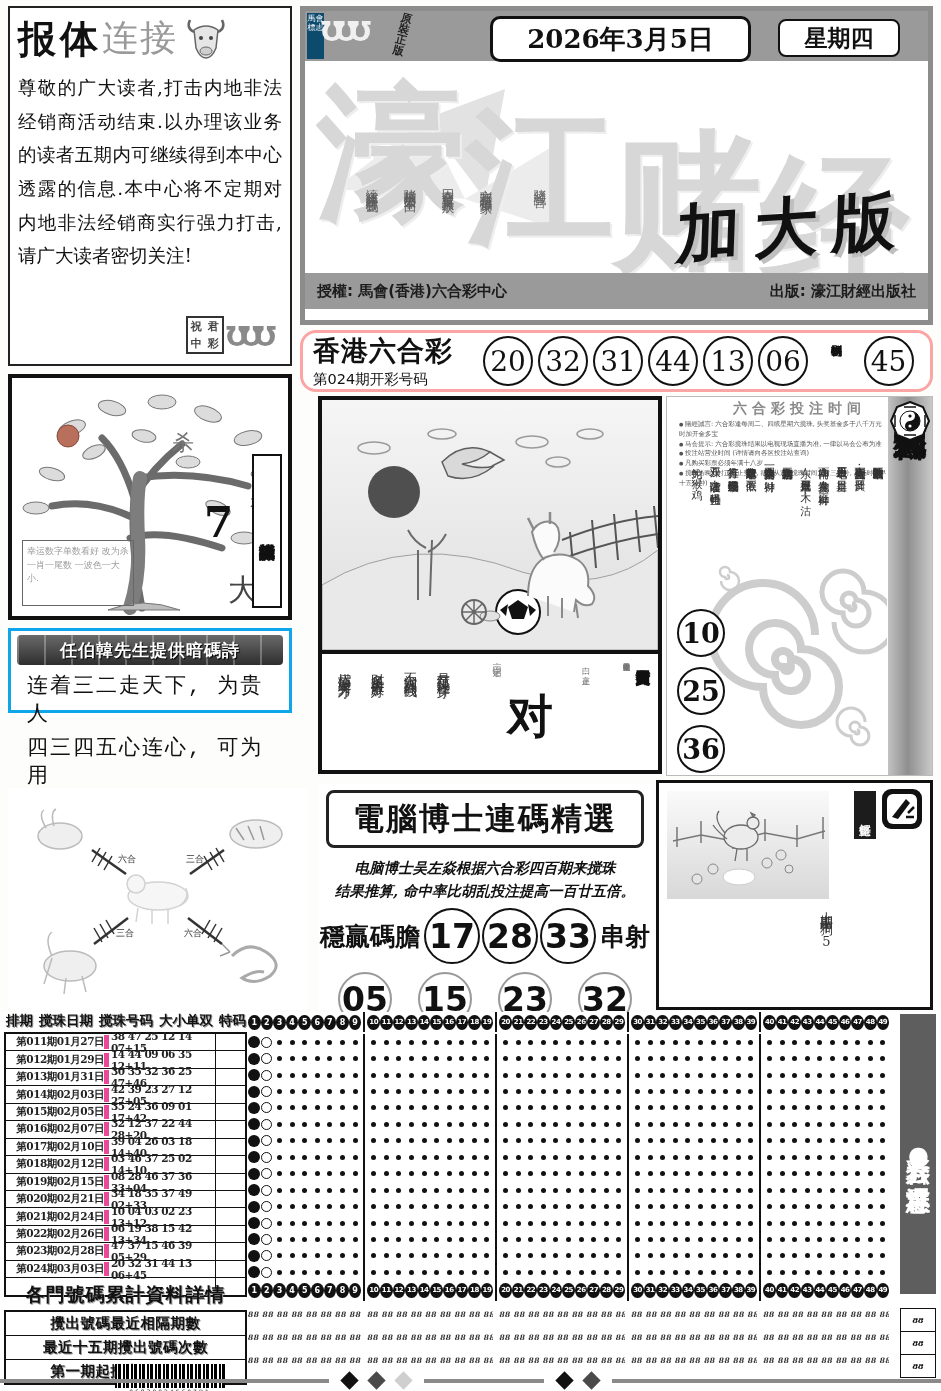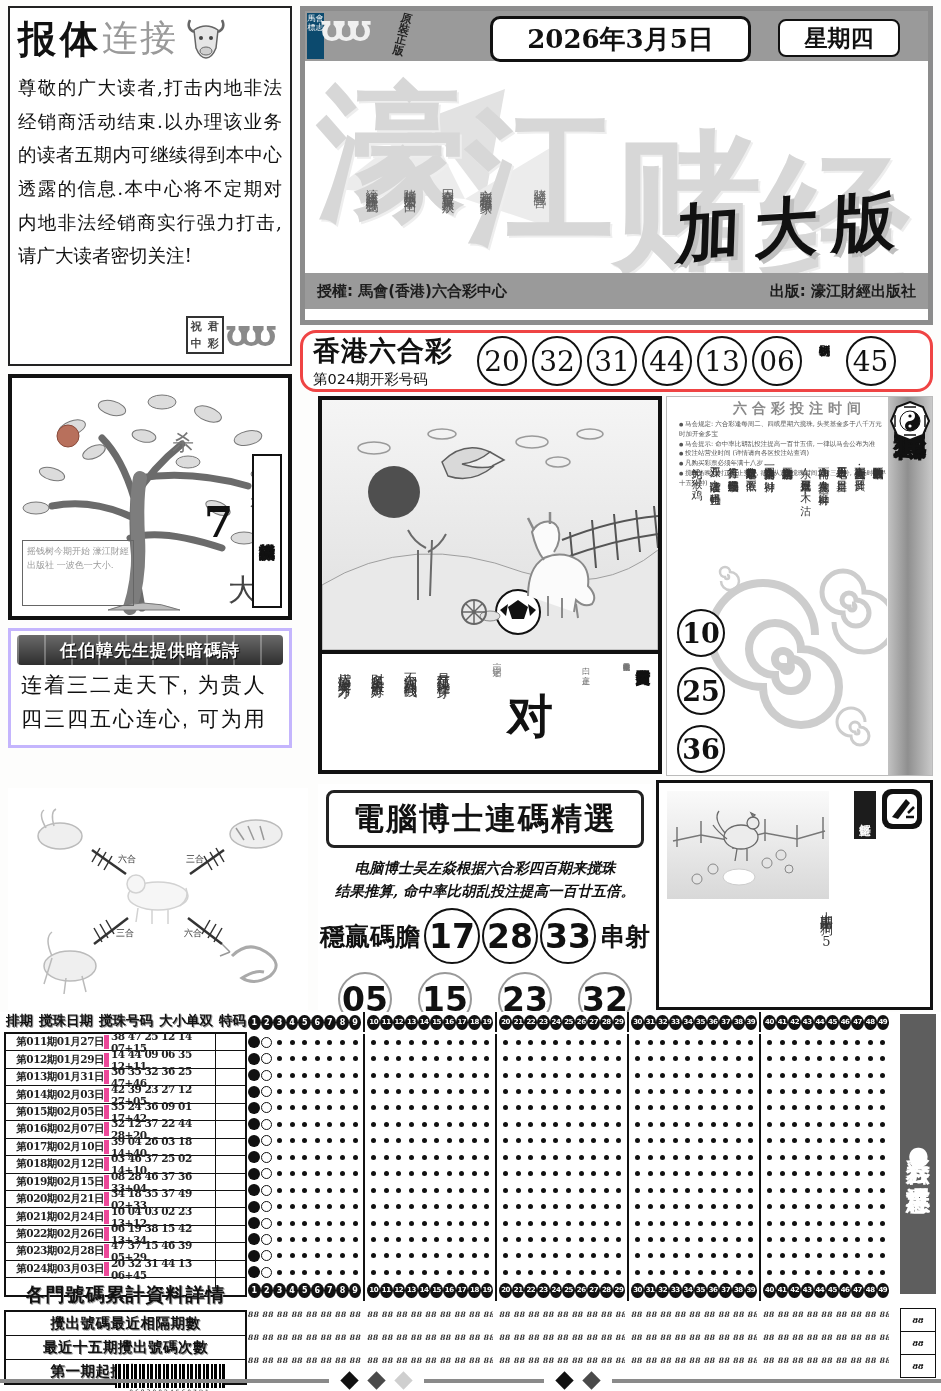--- a/index.html
+++ b/index.html
@@ -34,47 +34,47 @@
   #mh-title span{display:inline-block;}
   #mh-slogans{position:absolute;left:58px;top:118px;display:flex;gap:21px;height:92px;}
   .slogan{writing-mode:vertical-rl;text-orientation:upright;font-size:12.5px;color:#5d5d5d;letter-spacing:2px;font-family:"DejaVu Serif","Liberation Serif",serif;}
   .slogan.last{margin-left:16px;color:#6a6a6a;}
   #mh-edition{position:absolute;right:18px;bottom:2px;font-size:64px;font-weight:900;letter-spacing:14px;transform:rotate(-4deg) skewX(-6deg);
               font-family:"DejaVu Serif","Liberation Serif",serif;text-shadow:4px 4px 0 #bfbfbf;}
   #mh-bottom{height:36px;background:#9a9a9a;display:flex;align-items:center;justify-content:space-between;padding:0 12px;
              font-size:15px;font-weight:bold;color:#1c1c1c;}
 
   
-  #lotto{left:300px;top:330px;width:633px;height:62px;border:3px solid #ef4444;border-radius:16px;background:#fff;
-         display:flex;align-items:center;padding:0 10px;box-sizing:border-box;gap:14px;}
+  #lotto{left:300px;top:330px;width:633px;height:62px;border:3px solid #fca5a5;border-radius:16px;background:#fff;
+         display:flex;align-items:center;padding:0 10px;box-sizing:border-box;gap:20px;}
   #lotto .names{width:150px;}
   #lotto .lname{font-size:27px;font-weight:900;letter-spacing:1px;}
   #lotto .lissue{font-size:14.5px;margin-top:1px;}
   .ball{width:46px;height:46px;border:2px solid #111;border-radius:50%;display:flex;align-items:center;justify-content:center;
         font-size:28px;font-family:"DejaVu Serif","Liberation Serif",serif;background:#fff;flex:0 0 auto;}
   #lotto .speclabel{writing-mode:vertical-rl;text-orientation:upright;font-size:11px;font-weight:bold;height:50px;line-height:1.05;margin:0 2px;}
 
   
   #treebox{left:8px;top:374px;width:284px;height:246px;border:4px solid #111;background:#fff;box-sizing:border-box;}
   #treebox .kill1{position:absolute;left:160px;top:50px;font-size:22px;color:#777;}
   #treebox .kill2{position:absolute;left:238px;top:106px;font-size:22px;color:#555;}
   #treebox .big7{position:absolute;left:192px;top:120px;font-size:42px;font-weight:bold;font-family:"DejaVu Serif","Liberation Serif",serif;}
   #treebox .bigda{position:absolute;left:216px;top:192px;font-size:30px;color:#444;}
   #treebox .note{position:absolute;left:10px;bottom:10px;width:112px;height:66px;border:1px solid #666;padding:4px;font-size:9px;color:#9a9a9a;line-height:1.5;box-sizing:border-box;}
   #treebox .sidelabel{position:absolute;right:6px;bottom:8px;width:26px;height:150px;border:2px solid #111;background:#fff;
       writing-mode:vertical-rl;text-orientation:upright;font-size:16px;font-weight:900;text-align:center;line-height:26px;
       font-family:"DejaVu Serif","Liberation Serif",serif;}
 
   
-  #poembox{left:8px;top:628px;width:284px;height:120px;border:3px solid #c4b5fd;background:#fff;box-sizing:border-box;}
+  #poembox{left:8px;top:628px;width:284px;height:85px;border:3px solid #0ea5e9;background:#fff;box-sizing:border-box;}
   #poembox .hdr{margin:4px 6px;height:30px;border-radius:4px;background:linear-gradient(#6a6a6a,#2e2e2e);
       background-image:repeating-linear-gradient(90deg,rgba(255,255,255,.28) 0 2px,rgba(0,0,0,0) 2px 27px),linear-gradient(#6a6a6a,#2e2e2e);
       color:#fff;font-size:17px;font-weight:bold;display:flex;align-items:center;justify-content:center;letter-spacing:1px;
       text-shadow:1px 1px 1px #000;}
-  #poembox .pl{font-size:21px;letter-spacing:2px;margin:6px 10px;font-family:Liberation Sans, sans-serif;}
+  #poembox .pl{font-size:21px;letter-spacing:2px;margin:6px 16px;font-family:Liberation Mono, monospace;}
 
   
   #scenebox{left:318px;top:396px;width:344px;height:378px;border:4px solid #111;background:#fff;box-sizing:border-box;}
   #scenepic{width:336px;height:250px;display:block;}
   #scenetext{position:relative;height:118px;border-top:4px solid #111;}
   #verse{position:absolute;left:14px;top:8px;display:flex;flex-direction:row-reverse;gap:15px;}
   .vcol{writing-mode:vertical-rl;text-orientation:upright;font-size:13.5px;letter-spacing:2px;font-family:"DejaVu Serif","Liberation Serif",serif;color:#333;}
   #riddle{position:absolute;left:168px;top:6px;display:flex;}
   #riddle .rl{writing-mode:vertical-rl;text-orientation:upright;font-size:9px;color:#888;margin-right:4px;}
   #riddle .rc{font-size:46px;font-weight:bold;margin-top:26px;font-family:"DejaVu Serif","Liberation Serif",serif;}
@@ -268,21 +268,21 @@
           <ellipse cx="176" cy="84" rx="12" ry="6"></ellipse>
         <ellipse cx="132" cy="58" rx="12" ry="6" transform="rotate(10 132 58)"></ellipse>
       </g>
       <circle cx="56" cy="58" r="11" fill="#b8705c" stroke="#8a4a3a"></circle>
       <path d="M96 232 Q130 218 168 232 Z" fill="#bdbdbd" stroke="#777"></path>
     </svg>
     <div class="kill1">杀</div>
     <div class="kill2">杀</div>
     <div class="big7">7</div>
     <div class="bigda">大</div>
-    <div class="note">摇钱树今期开始 濠江財經出版社 一波色一大小.</div>
+    <div class="note">幸运数字单数看好 改为杀一肖一尾数 一波色一大小.</div>
     <div class="sidelabel">搖錢樹贏錢訣</div>
   </div>
 
   <div id="poembox" class="abs">
     <div class="hdr">任伯韓先生提供暗碼詩</div>
     <div class="pl">连着三二走天下, 为贵人</div>
     <div class="pl">四三四五心连心, 可为用</div>
   </div>
 
   <div id="scenebox" class="abs">
@@ -344,22 +344,22 @@
       <div id="goldtitle">
         <span class="gs">今期寻宝图中藏玄机</span>
         <span class="gt">圖文自有黄金屋</span>
       </div>
     </div>
   </div>
 
   <div id="panel" class="abs">
     <div class="phdr">六合彩投注时间</div>
     <ul id="pbullets">
-        <li>马会规定: 六合彩逢每周二、四或星期六搅珠, 头奖基金多于八千万元时加开金多宝</li>
-        <li>马会提示: 命中率比胡乱投注提高一百廿五倍, 一律以马会公布为准</li>
+        <li>賭經誠言: 六合彩逢每周二、四或星期六搅珠, 头奖基金多于八千万元时加开金多宝</li>
+        <li>马会提示: 六合彩搅珠结果以电视现场直播为准, 一律以马会公布为准</li>
         <li>投注站营业时间 (详情请向各区投注站查询)</li>
         <li>凡购买彩票必须年满十八岁</li>
         <li>搅珠当晚九时正截止受注, 欲购从速 (搅珠时间九时三十分, 离场时间早十五分钟)</li>
       </ul>
     <svg id="spirals" width="220" height="230" viewBox="0 0 220 230">
       <g fill="none" stroke="#cdcdcd">
         <path stroke-width="8" d="M120 120 m0 -4 a4 4 0 1 1 -4 4 a8 8 0 1 1 8 -8 a16 16 0 1 1 -16 16 a26 26 0 1 1 26 -26 a38 38 0 1 1 -38 38 a52 52 0 1 1 52 -52"></path>
         <path stroke-width="5" d="M185 60 m0 -3 a3 3 0 1 1 -3 3 a7 7 0 1 1 7 -7 a13 13 0 1 1 -13 13 a21 21 0 1 1 21 -21 a30 30 0 1 1 -30 30"></path>
         <path stroke-width="3" d="M190 185 m0 -2 a2 2 0 1 1 -2 2 a5 5 0 1 1 5 -5 a9 9 0 1 1 -9 9 a14 14 0 1 1 14 -14"></path>
         <path stroke-width="2.5" d="M60 30 m0 -2 a2 2 0 1 1 -2 2 a5 5 0 1 1 5 -5 a9 9 0 1 1 -9 9"></path>

